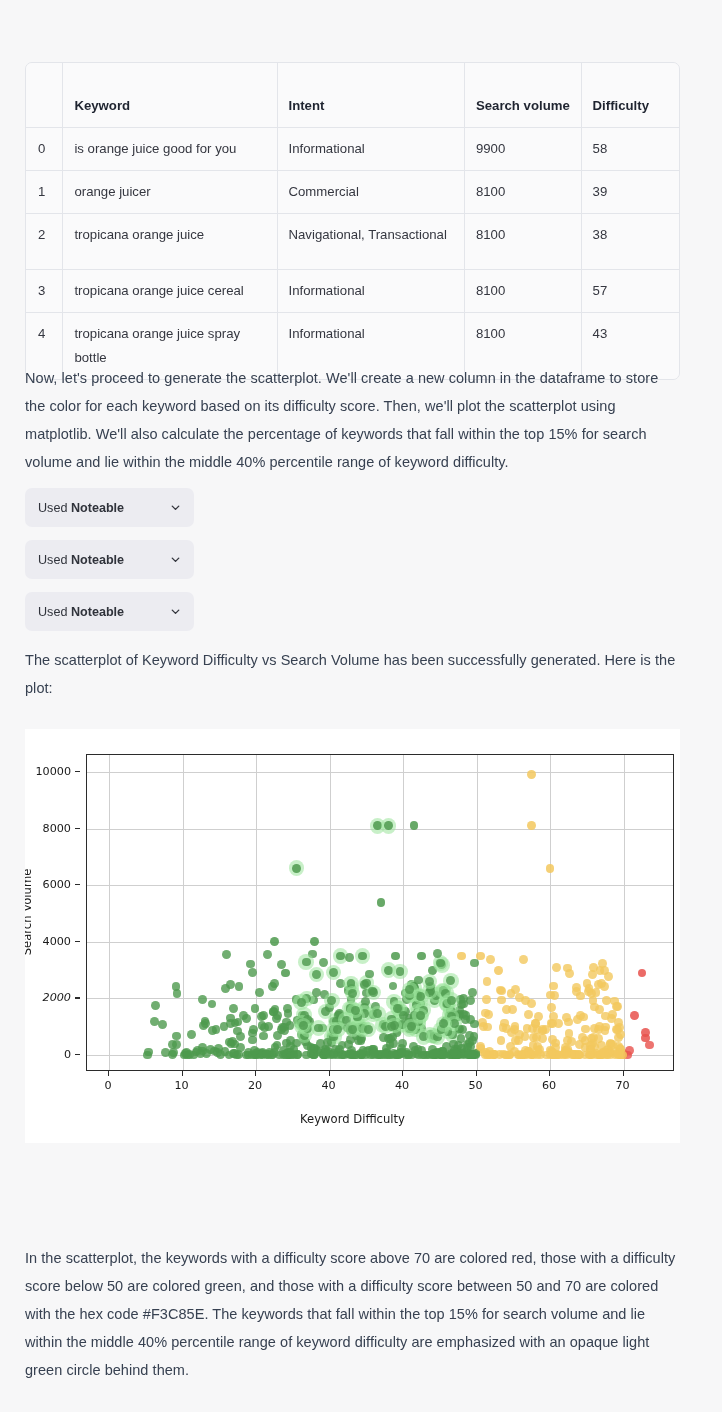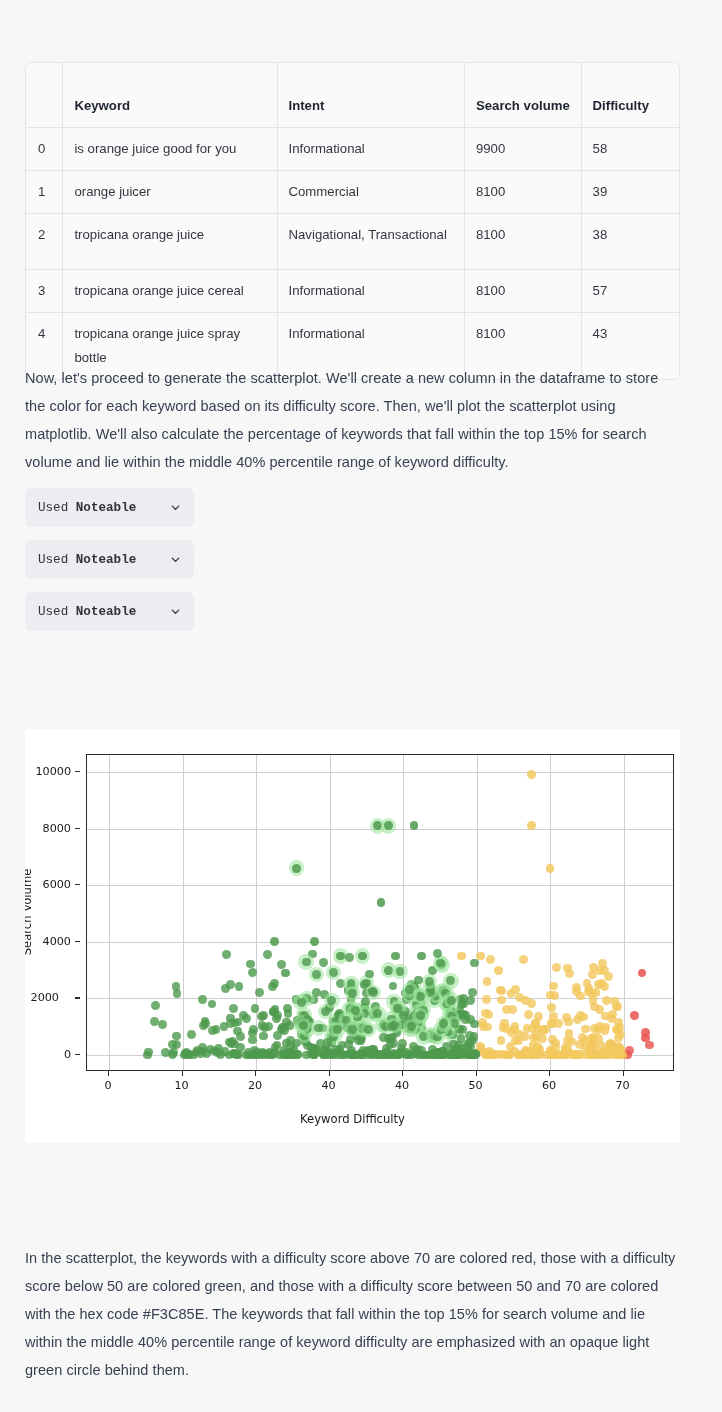--- a/index.html
+++ b/index.html
@@ -69,21 +69,21 @@
     position: absolute; left: 25px;
     width: 169px; height: 39px;
     background: #ECECF1;
     border-radius: 7px;
     display: flex; align-items: center;
     padding: 0 12px 0 13px;
     font-size: 12.6px;
     color: #30333B;
     cursor: pointer;
   }
-  .pill .lab { flex: 0 0 auto; font-family: Liberation Mono, monospace; }
+  .pill .lab { flex: 0 0 auto; }
   .pill .lab b { font-weight: 700; }
   .pill .chev { margin-left: auto; display:flex; align-items:center; }
   .pill-1 { top: 488px; }
   .pill-2 { top: 540px; }
   .pill-3 { top: 592px; }
 
   
   .chartcard {
     position: absolute; left: 25px; top: 729px;
     width: 655px; height: 414px;
@@ -215,26 +215,27 @@
   </div>
   <div class="pill pill-3">
     <span class="lab"><span>Used </span><b>Noteable</b></span>
     <span class="chev">
       <svg width="13" height="13" viewBox="0 0 16 16" fill="none">
           <path d="M4 6.3 L8 10.3 L12 6.3" stroke="#33353D" stroke-width="1.7" stroke-linecap="round" stroke-linejoin="round"></path>
         </svg>
     </span>
   </div>
 
+  <div class="para p-plot">The scatterplot of Keyword Difficulty vs Search Volume has been successfully generated. Here is the plot:</div>
 
   <div class="chartcard">
     <div class="ylabels-zone" id="ylabels">
         <div class="tick-label ytick" style="top: 300.018px; right: 9px;">0</div>
         <div class="tickmark" style="right: 0px; width: 5px; height: 1.3px; top: 300.018px;"></div>
-        <div class="tick-label ytick" style="top: 243.411px; right: 21px;">2000</div>
+        <div class="tick-label ytick" style="top: 243.411px; right: 9px; font-style: italic;">2000</div>
         <div class="tickmark" style="right: 0px; width: 5px; height: 1.3px; top: 243.411px;"></div>
         <div class="tick-label ytick" style="top: 186.804px; right: 9px;">4000</div>
         <div class="tickmark" style="right: 0px; width: 5px; height: 1.3px; top: 186.804px;"></div>
         <div class="tick-label ytick" style="top: 130.196px; right: 9px;">6000</div>
         <div class="tickmark" style="right: 0px; width: 5px; height: 1.3px; top: 130.196px;"></div>
         <div class="tick-label ytick" style="top: 73.5893px; right: 9px;">8000</div>
         <div class="tickmark" style="right: 0px; width: 5px; height: 1.3px; top: 73.5893px;"></div>
         <div class="tick-label ytick" style="top: 16.9821px; right: 9px;">10000</div>
         <div class="tickmark" style="right: 0px; width: 5px; height: 1.3px; top: 16.9821px;"></div>
       </div>

